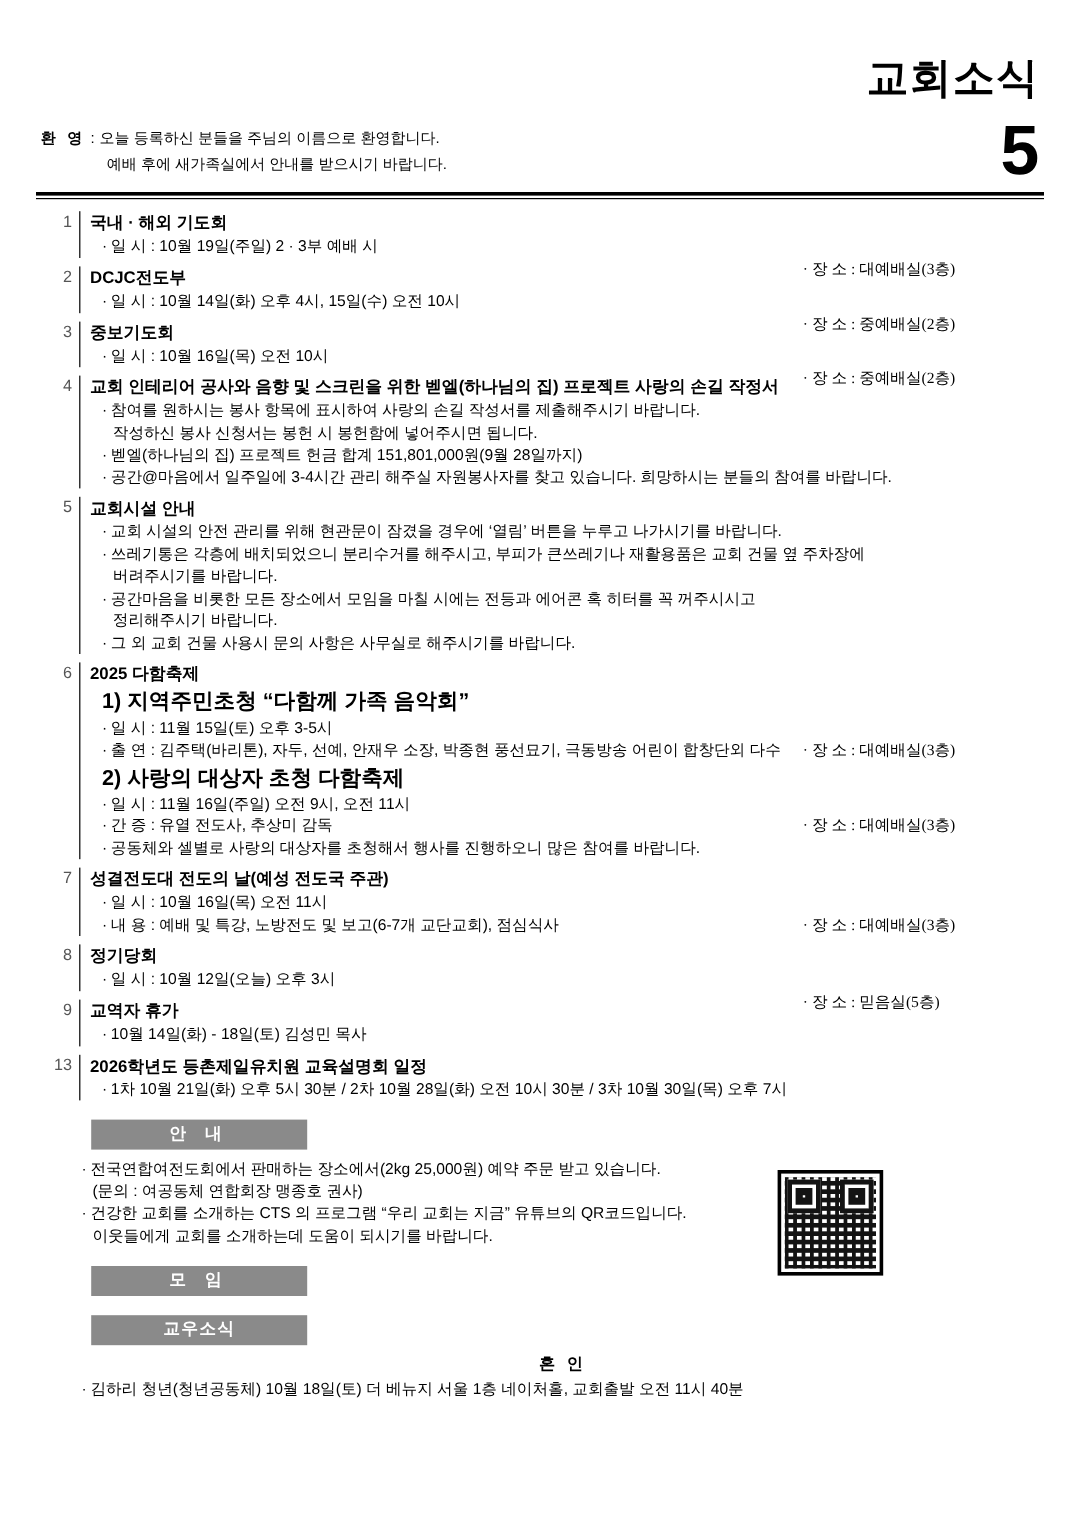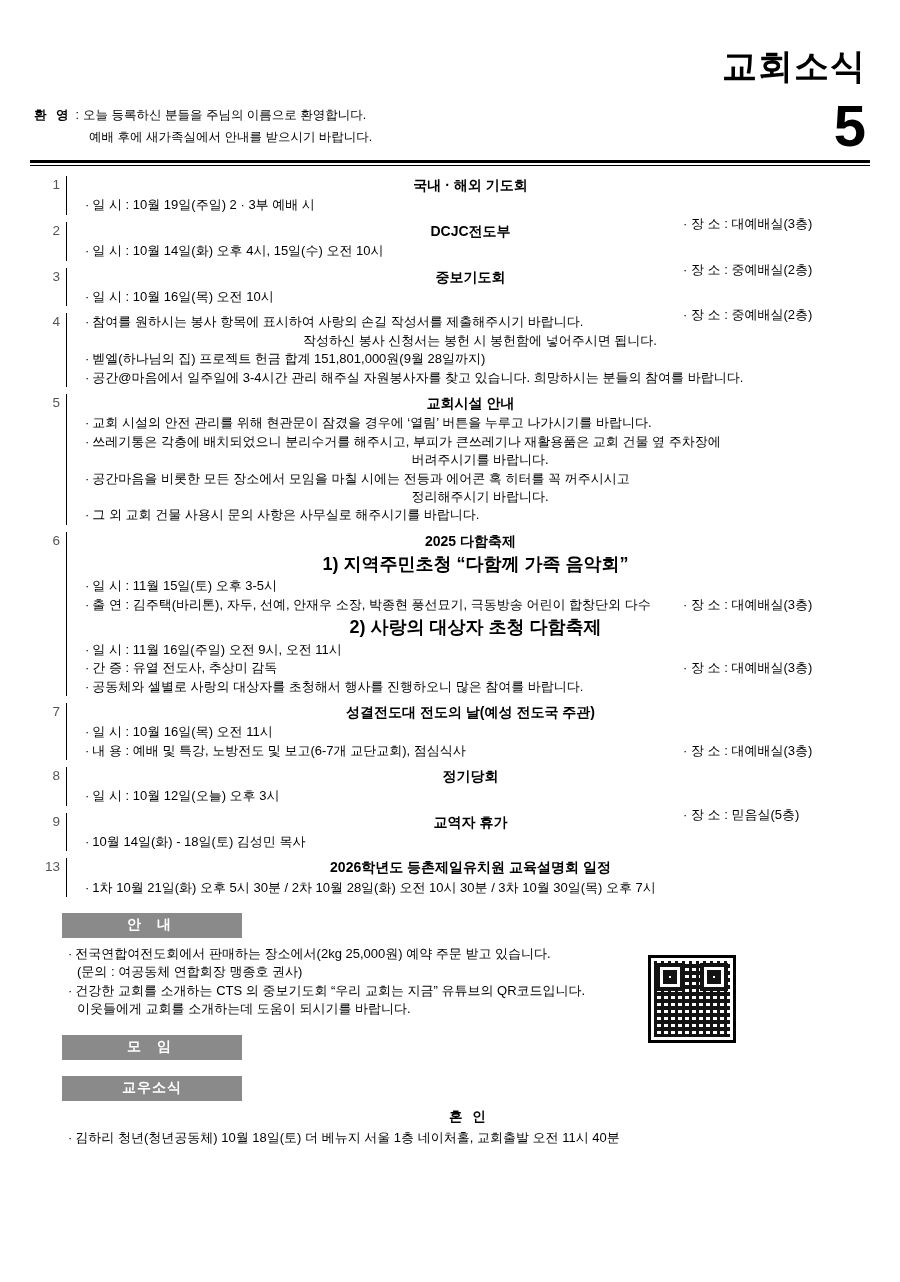--- a/index.html
+++ b/index.html
@@ -98,21 +98,20 @@
     font-size: 13.5px;
     color: #555;
     padding-right: 6px;
     padding-top: 1px;
     flex: none;
   }
   .item-body {
     border-left: 1.5px solid #000;
     padding-left: 8px;
     flex: 1 1 auto;
-    text-align: center;
   }
   .item-title {
     font-size: 14px;
     font-weight: bold;
     margin-bottom: 2px;
     line-height: 1.3;
   }
   .subtitle {
     font-size: 18px;
     font-weight: bold;
@@ -133,43 +132,44 @@
     font-size: 13px;
     line-height: 1.42;
     margin-left: 19px;
   }
   .dot::before {
     content: "·";
     margin-right: 3px;
   }
   .place {
     position: absolute;
-    left: 608px;
+    left: 594px;
     font-size: 13px;
     white-space: nowrap;
+    font-family: Liberation Serif, serif;
   }
   .line-wrap {
     position: relative;
   }
   
   .section {
     margin-top: 16px;
     padding: 0 34px;
     box-sizing: border-box;
   }
   .banner {
     width: 180px;
     background: #8a8a8a;
     color: #ffffff;
     font-size: 14px;
     font-weight: bold;
     text-align: center;
     padding: 3px 0 4px 0;
     letter-spacing: 6px;
-    margin-left: 28px;
+    margin-left: 42px;
   }
   .banner.tight {
     letter-spacing: 1px;
   }
   .section-body {
     margin-top: 7px;
     padding-left: 34px;
     position: relative;
   }
   .section-body .line {
@@ -280,20 +280,21 @@
               <span class="txt dot">일 시 : 10월 16일(목) 오전 10시</span>
             </div>
           <span class="place">· 장 소 : 중예배실(2층)</span>
         </div>
       </div>
     </div>
 
     <div class="item">
       <div class="item-num">4</div>
       <div class="item-body">
+        <div class="item-title">교회 인테리어 공사와 음향 및 스크린을 위한 벧엘(하나님의 집) 프로젝트 사랑의 손길 작정서</div>
         <div class="line">
             <span class="txt dot">참여를 원하시는 봉사 항목에 표시하여 사랑의 손길 작성서를 제출해주시기 바랍니다.</span>
           </div>
         <div class="line-cont">작성하신 봉사 신청서는 봉헌 시 봉헌함에 넣어주시면 됩니다.</div>
         <div class="line">
             <span class="txt dot">벧엘(하나님의 집) 프로젝트 헌금 합계 151,801,000원(9월 28일까지)</span>
           </div>
         <div class="line">
             <span class="txt dot">공간@마음에서 일주일에 3-4시간 관리 해주실 자원봉사자를 찾고 있습니다. 희망하시는 분들의 참여를 바랍니다.</span>
           </div>
@@ -403,21 +404,21 @@
   </div>
 
   <div class="section">
     <div class="banner">안     내</div>
     <div class="section-body">
       <div class="line">
           <span class="txt dot">전국연합여전도회에서 판매하는 장소에서(2kg 25,000원) 예약 주문 받고 있습니다.</span>
         </div>
       <div class="line-cont">(문의 : 여공동체 연합회장 맹종호 권사)</div>
       <div class="line">
-          <span class="txt dot">건강한 교회를 소개하는 CTS 의 중보기도회 “우리 교회는 지금” 유튜브의 QR코드입니다.</span>
+          <span class="txt dot">건강한 교회를 소개하는 CTS 의 프로그램 “우리 교회는 지금” 유튜브의 QR코드입니다.</span>
         </div>
       <div class="line-cont">이웃들에게 교회를 소개하는데 도움이 되시기를 바랍니다.</div>
       <div class="qr-wrap">
         <div class="qr"></div>
       </div>
     </div>
   </div>
 
   <div class="section">
     <div class="banner">모     임</div>

